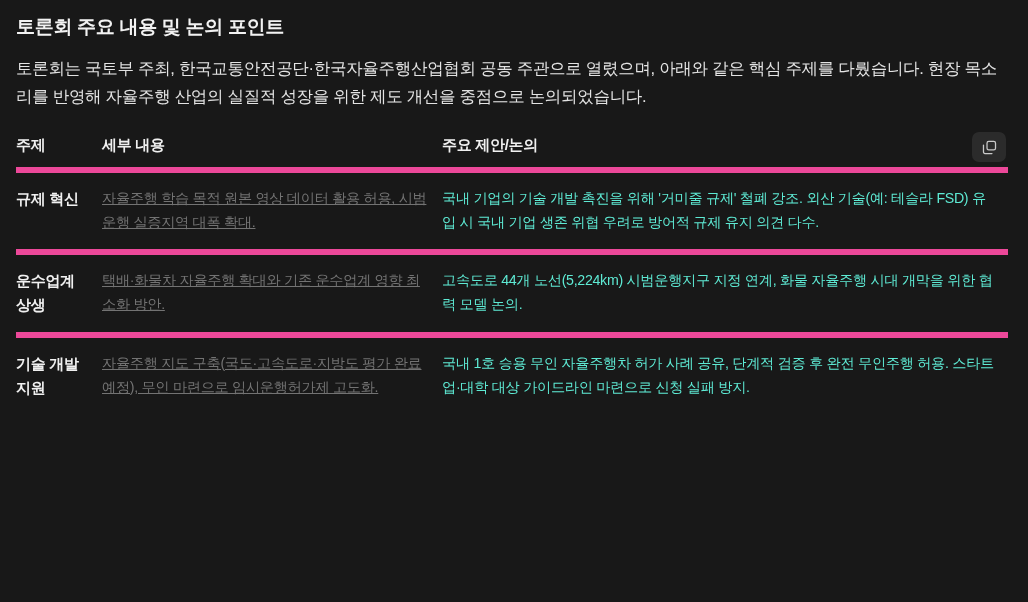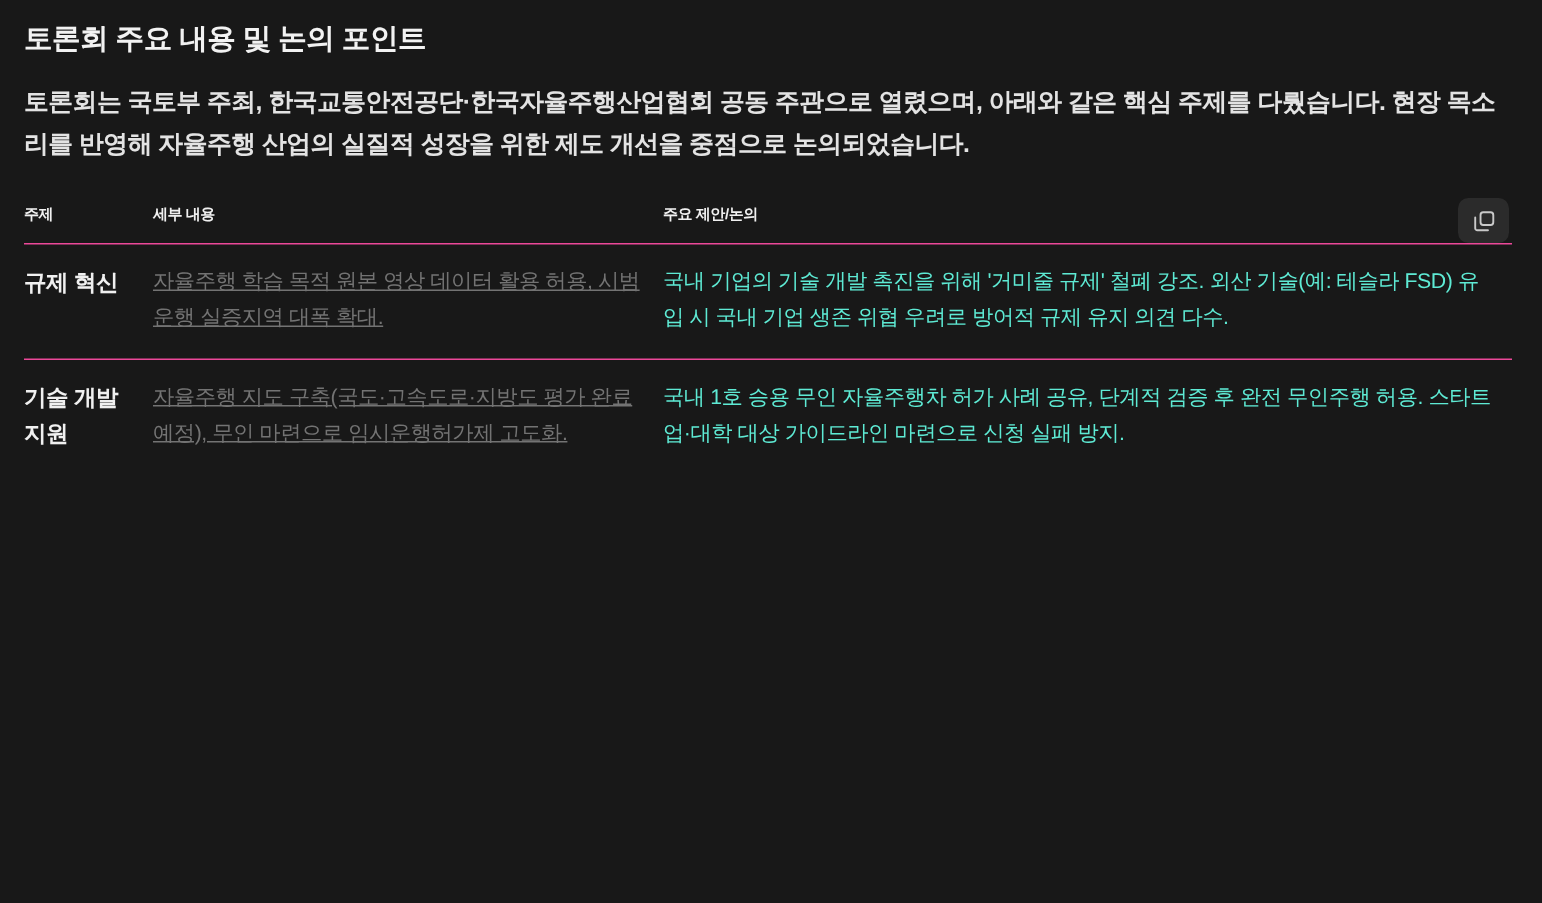--- a/index.html
+++ b/index.html
@@ -30,42 +30,41 @@
     margin: 4px 0 14px 0;
     line-height: 1.35;
   }
   .intro {
     font-size: 16.5px;
     line-height: 1.72;
     color: #e3e3e3;
     letter-spacing: -0.3px;
     margin: 0 0 20px 0;
     max-width: 1000px;
-    font-weight: bold;
   }
   table.main-table {
     border-collapse: collapse;
     width: 992px;
     table-layout: fixed;
   }
   table.main-table col.c1 { width: 86px; }
   table.main-table col.c2 { width: 340px; }
   table.main-table col.c3 { width: 566px; }
 
   table.main-table th {
     text-align: left;
-    font-size: 10px;
+    font-size: 15px;
     font-weight: bold;
     color: #f0f0f0;
     padding: 6px 12px 12px 0;
     letter-spacing: -0.3px;
     vertical-align: bottom;
   }
   table.main-table tbody td {
-    border-top: 1px solid #ec4899;
+    border-top: 6px solid #ec4899;
     padding: 14px 14px 14px 0;
     vertical-align: top;
     letter-spacing: -0.3px;
   }
   td.col-topic {
     font-size: 15px;
     font-weight: bold;
     color: #f0f0f0;
     line-height: 1.62;
   }
@@ -130,20 +129,25 @@
         <th>주요 제안/논의</th>
       </tr>
     </thead>
     <tbody>
       <tr>
         <td class="col-topic">규제 혁신</td>
         <td class="col-detail">자율주행 학습 목적 원본 영상 데이터 활용 허용, 시범운행 실증지역 대폭 확대.</td>
         <td class="col-proposal">국내 기업의 기술 개발 촉진을 위해 '거미줄 규제' 철폐 강조. 외산 기술(예: 테슬라 FSD) 유입 시 국내 기업 생존 위협 우려로 방어적 규제 유지 의견 다수.</td>
       </tr>
       <tr>
+        <td class="col-topic">운수업계 상생</td>
+        <td class="col-detail">택배·화물차 자율주행 확대와 기존 운수업계 영향 최소화 방안.</td>
+        <td class="col-proposal">고속도로 44개 노선(5,224km) 시범운행지구 지정 연계, 화물 자율주행 시대 개막을 위한 협력 모델 논의.</td>
+      </tr>
+      <tr>
         <td class="col-topic">기술 개발 지원</td>
         <td class="col-detail">자율주행 지도 구축(국도·고속도로·지방도 평가 완료 예정), 무인 마련으로 임시운행허가제 고도화.</td>
         <td class="col-proposal">국내 1호 승용 무인 자율주행차 허가 사례 공유, 단계적 검증 후 완전 무인주행 허용. 스타트업·대학 대상 가이드라인 마련으로 신청 실패 방지.</td>
       </tr>
     </tbody>
   </table>
 
 </div>
 
 </body></html>

